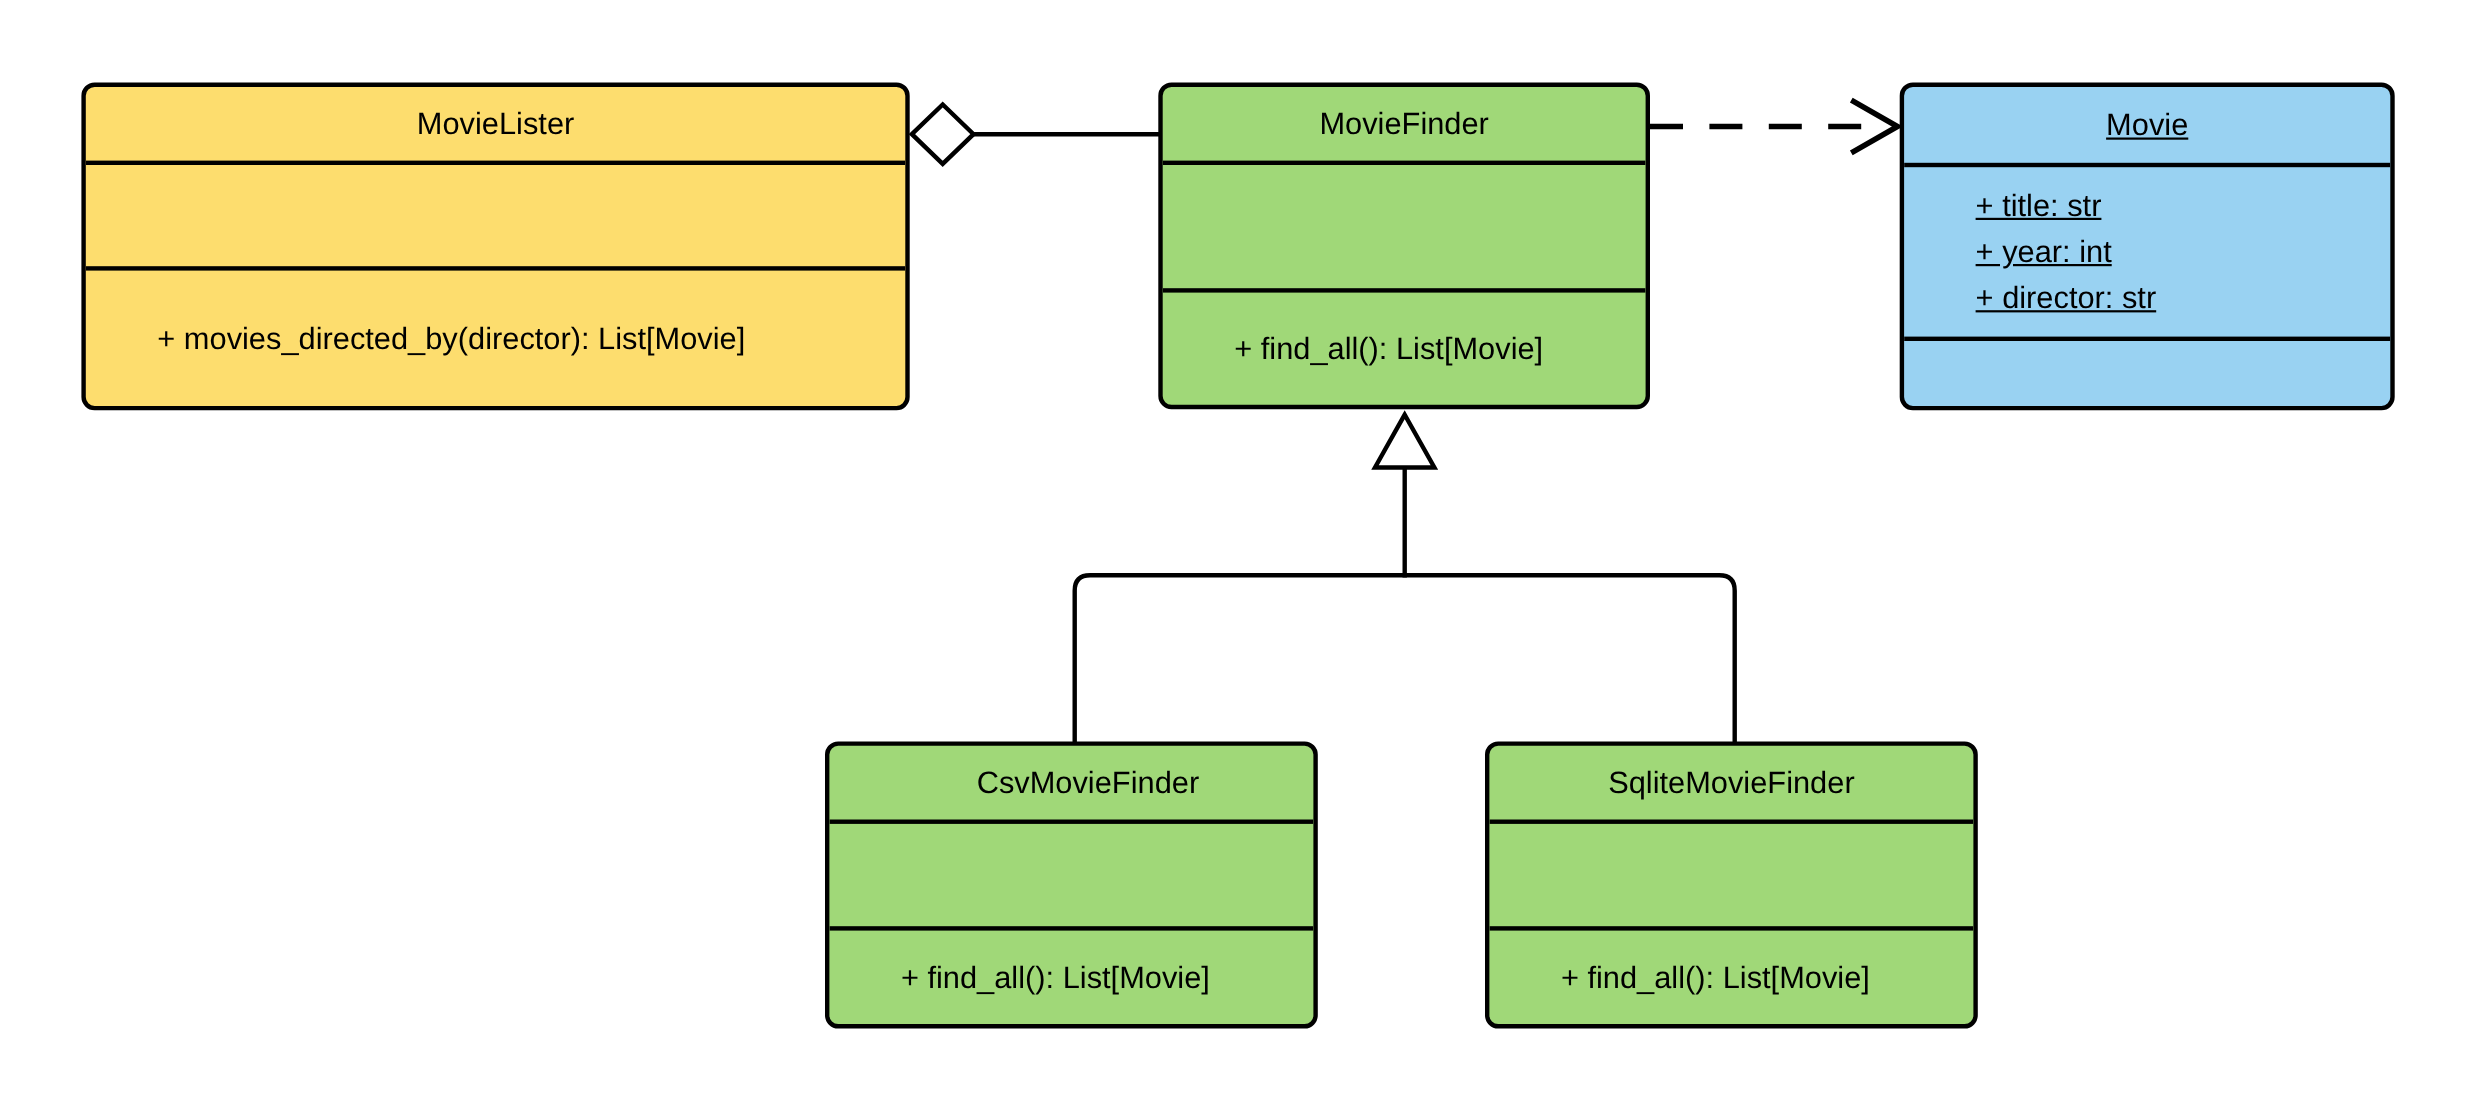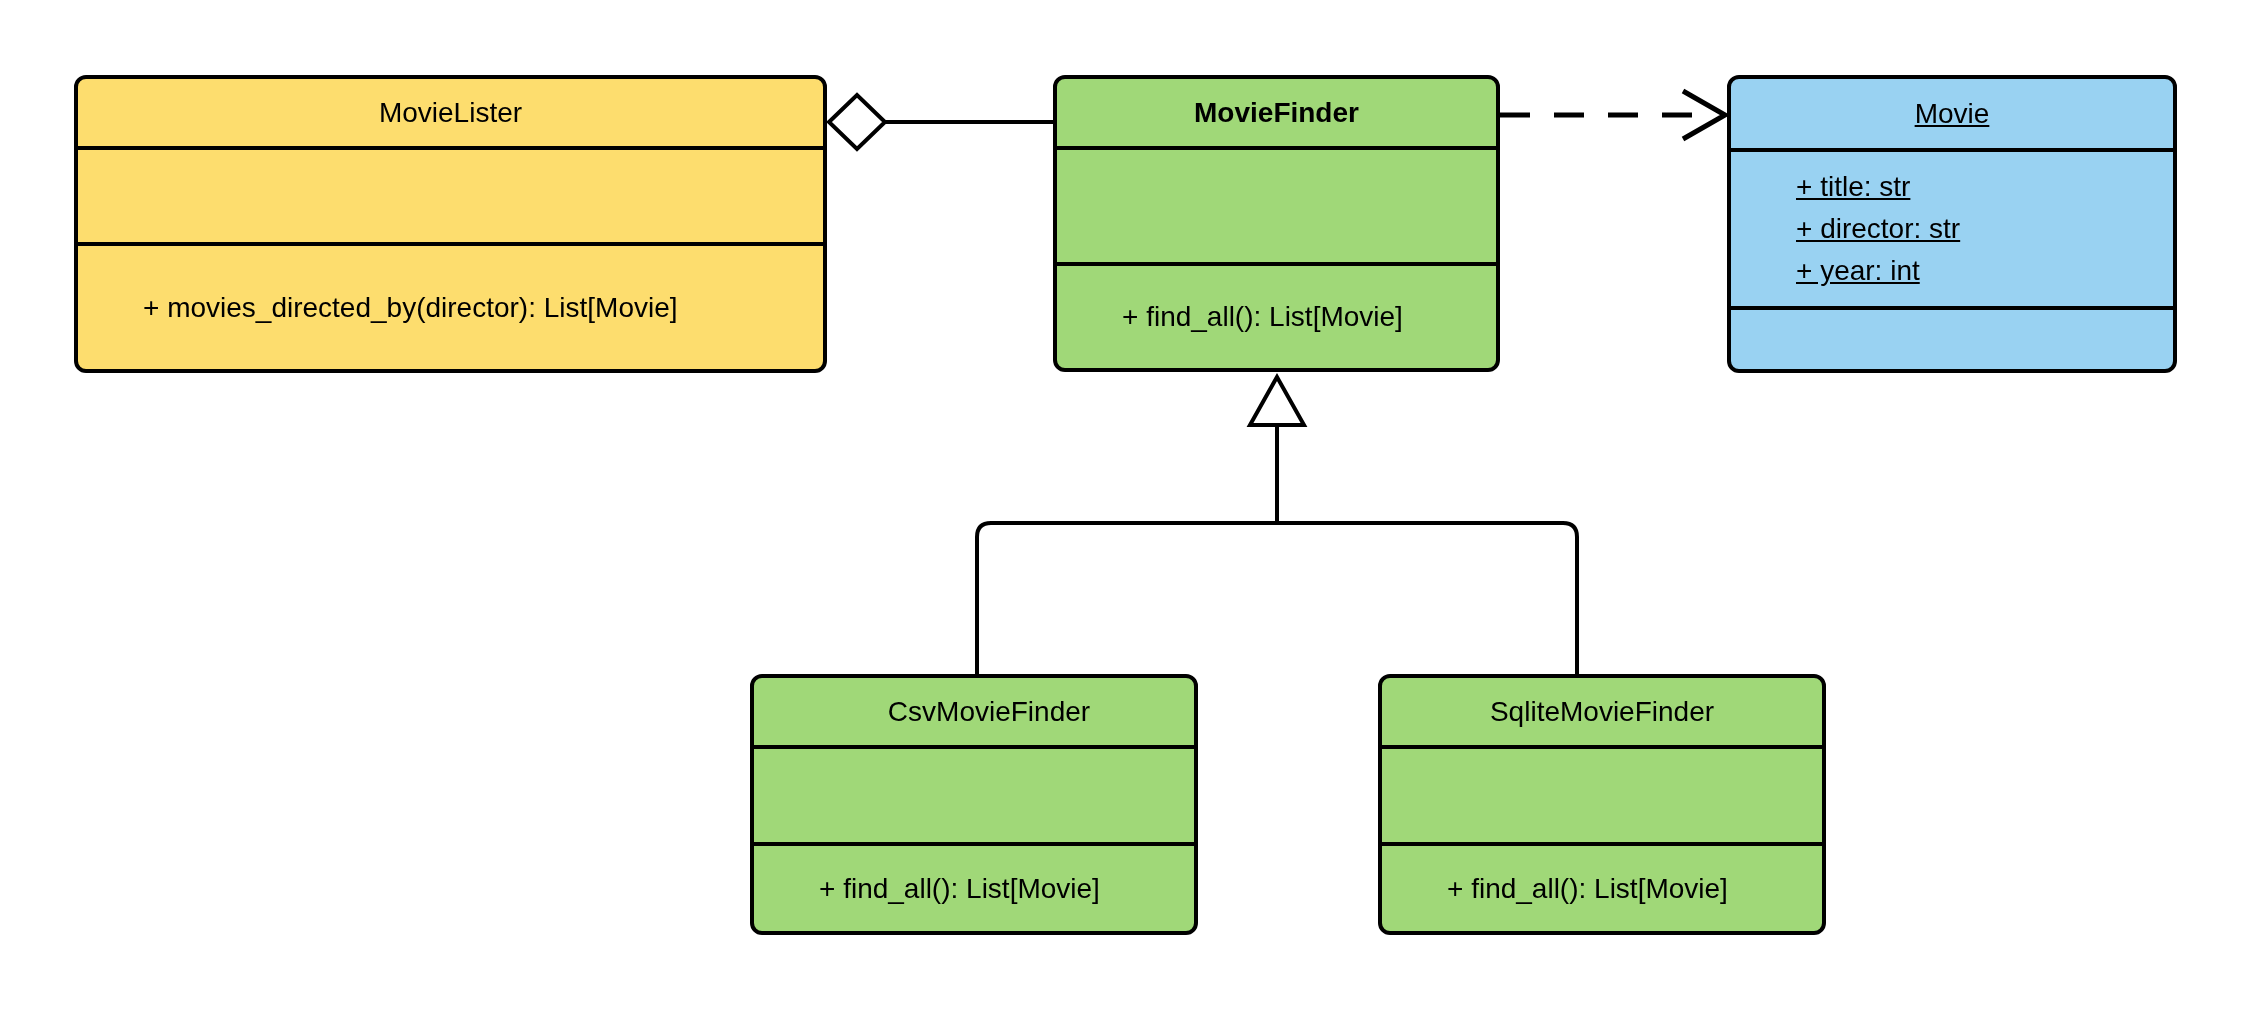--- a/index.html
+++ b/index.html
@@ -76,46 +76,46 @@
 
   <div class="uml-class" style="left: 74px; top: 75px; width: 753px; height: 298px; background-color: rgb(253, 221, 110);">
     <div class="uml-compartment uml-title" style="height:67px;">MovieLister</div>
     <div class="uml-compartment" style="height:96px;"></div>
     <div class="uml-compartment grow">
       <div class="uml-member">+ movies_directed_by(director): List[Movie]</div>
     </div>
   </div>
 
   <div class="uml-class" style="left: 1053px; top: 75px; width: 447px; height: 297px; background-color: rgb(160, 216, 120);">
-    <div class="uml-compartment uml-title" style="height:67px;font-weight:bold;">MovieFinder</div>
+    <div class="uml-compartment uml-title" style="height:67px;">MovieFinder</div>
     <div class="uml-compartment" style="height:116px;"></div>
     <div class="uml-compartment grow">
       <div class="uml-member">+ find_all(): List[Movie]</div>
     </div>
   </div>
 
   <div class="uml-class" style="left: 1727px; top: 75px; width: 450px; height: 298px; background-color: rgb(153, 210, 242); text-decoration: underline;">
     <div class="uml-compartment uml-title" style="height:69px;">Movie</div>
     <div class="uml-compartment" style="height:158px;">
       <div class="uml-member" style="line-height:42px;">+ title: str</div>
+      <div class="uml-member" style="line-height:42px;">+ year: int</div>
       <div class="uml-member" style="line-height:42px;">+ director: str</div>
-      <div class="uml-member" style="line-height:42px;">+ year: int</div>
     </div>
     <div class="uml-compartment grow"></div>
   </div>
 
   <div class="uml-class" style="left: 750px; top: 674px; width: 448px; height: 261px; background-color: rgb(160, 216, 120);">
     <div class="uml-compartment uml-title" style="height:67px;padding-left:30px;">CsvMovieFinder</div>
     <div class="uml-compartment" style="height:97px;"></div>
     <div class="uml-compartment grow">
       <div class="uml-member">+ find_all(): List[Movie]</div>
     </div>
   </div>
 
-  <div class="uml-class" style="left: 1350px; top: 674px; width: 448px; height: 261px; background-color: rgb(160, 216, 120); margin-left: 28px;">
+  <div class="uml-class" style="left: 1350px; top: 674px; width: 448px; height: 261px; background-color: rgb(160, 216, 120);">
     <div class="uml-compartment uml-title" style="height:67px;">SqliteMovieFinder</div>
     <div class="uml-compartment" style="height:97px;"></div>
     <div class="uml-compartment grow">
       <div class="uml-member">+ find_all(): List[Movie]</div>
     </div>
   </div>
 
 </div>
 
 </body></html>

